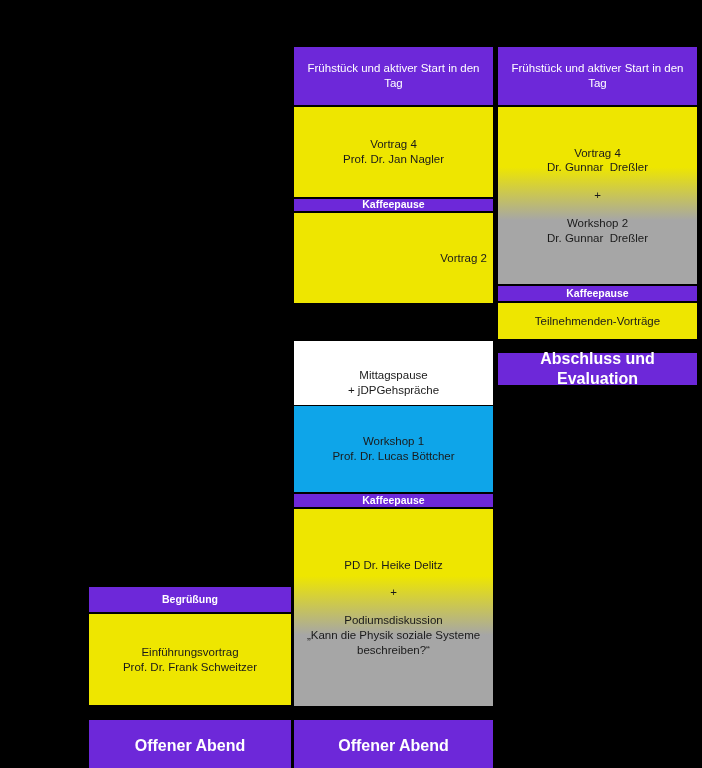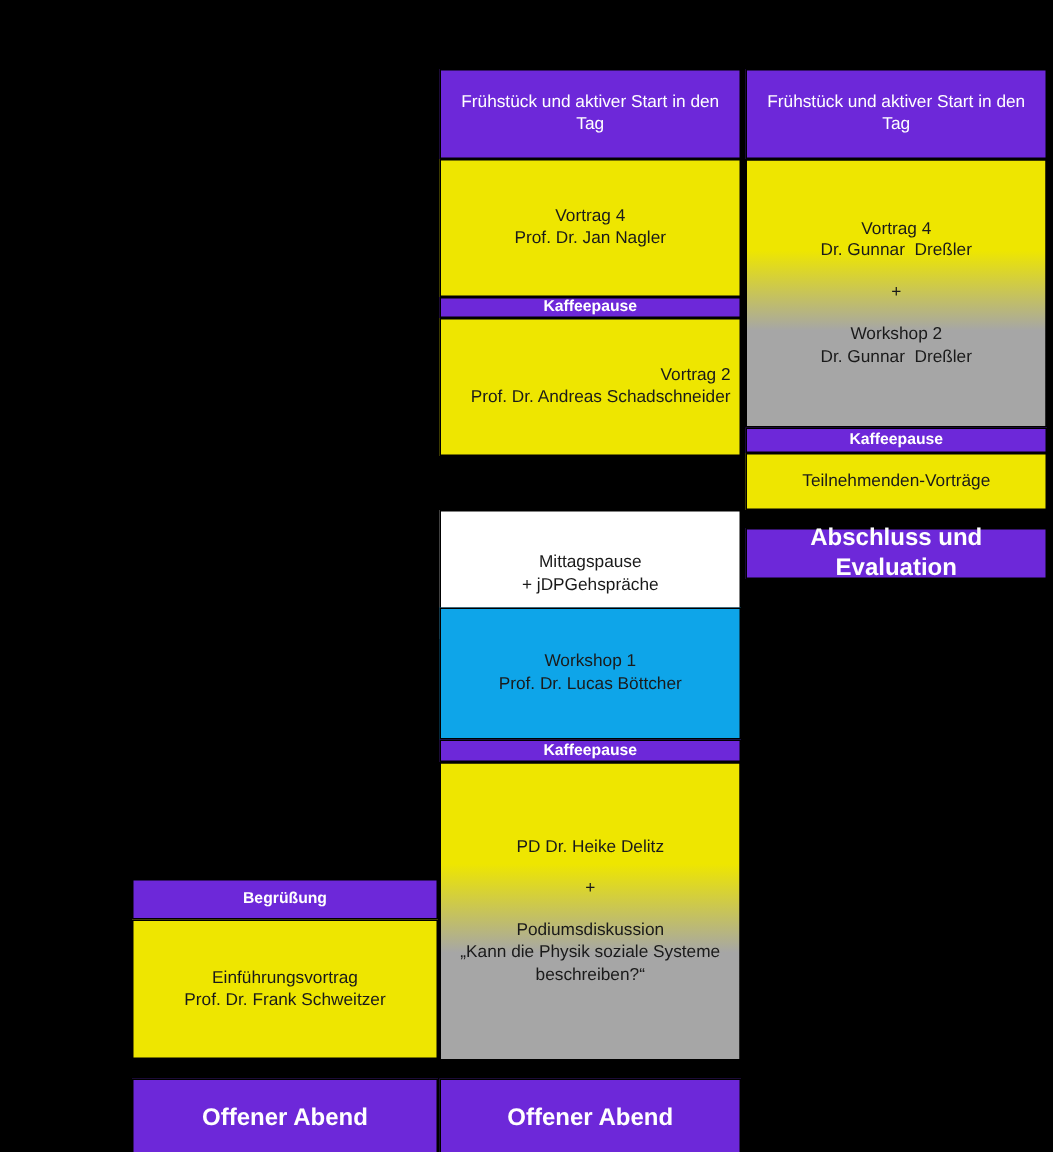--- a/index.html
+++ b/index.html
@@ -122,21 +122,20 @@
         </div>
       </div>
       <div class="cell blue t-band" style="top: 198px; height: 14px;">
         <div class="lines">
           <span class="line">Kaffeepause</span>
         </div>
       </div>
       <div class="cell yellow t-body" style="top: 212px; height: 92px; text-align: right;">
         <div class="lines">
           <span class="line">Vortrag 2</span>
-          <span class="line">Prof. Dr. Andreas Schadschneider</span>
         </div>
       </div>
       <div class="cell white t-body" style="top: 304px; height: 86px; margin-top: 36px;">
         <div class="lines">
           <span class="line">Mittagspause</span>
           <span class="line">+ jDPGehspräche</span>
         </div>
       </div>
       <div class="cell gray t-body" style="top: 405px; height: 88px;">
         <div class="lines">

